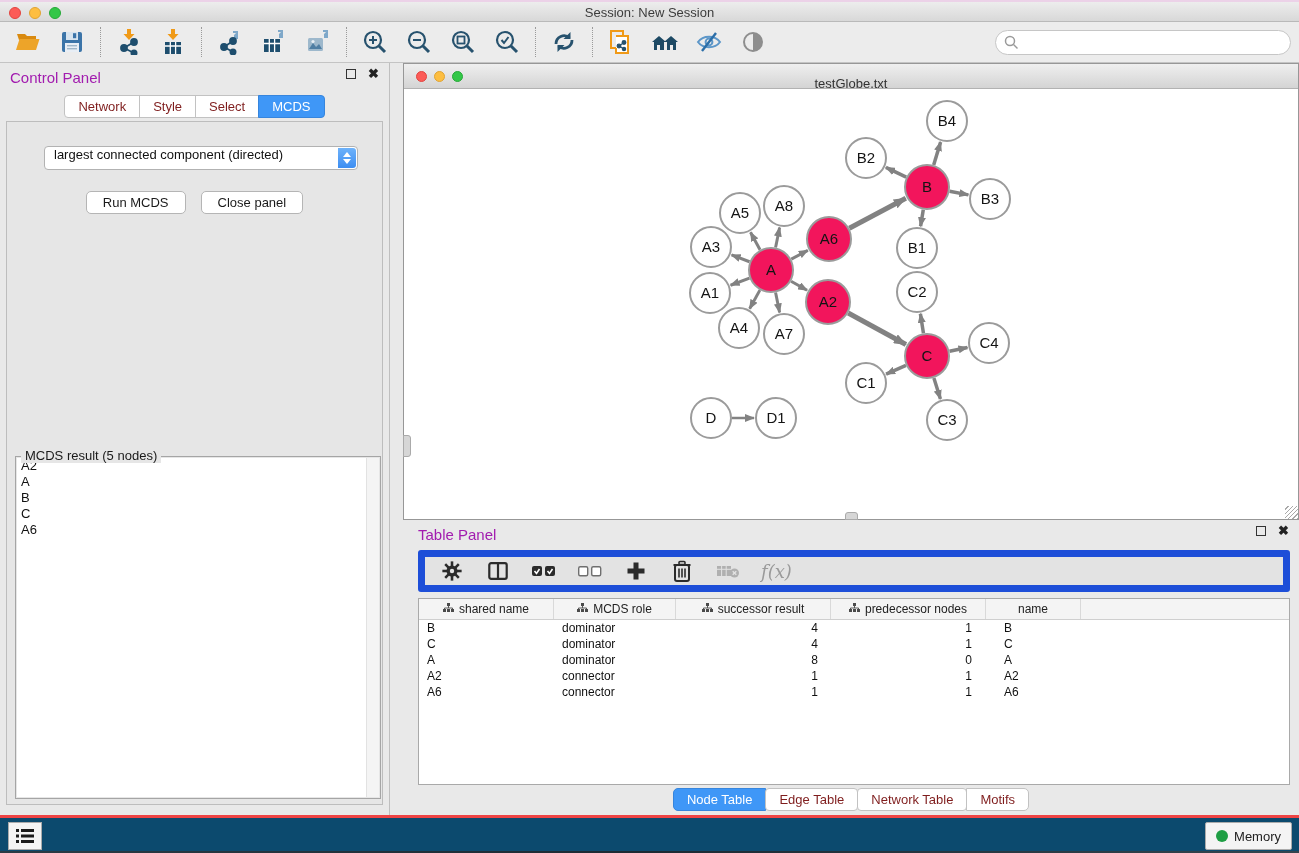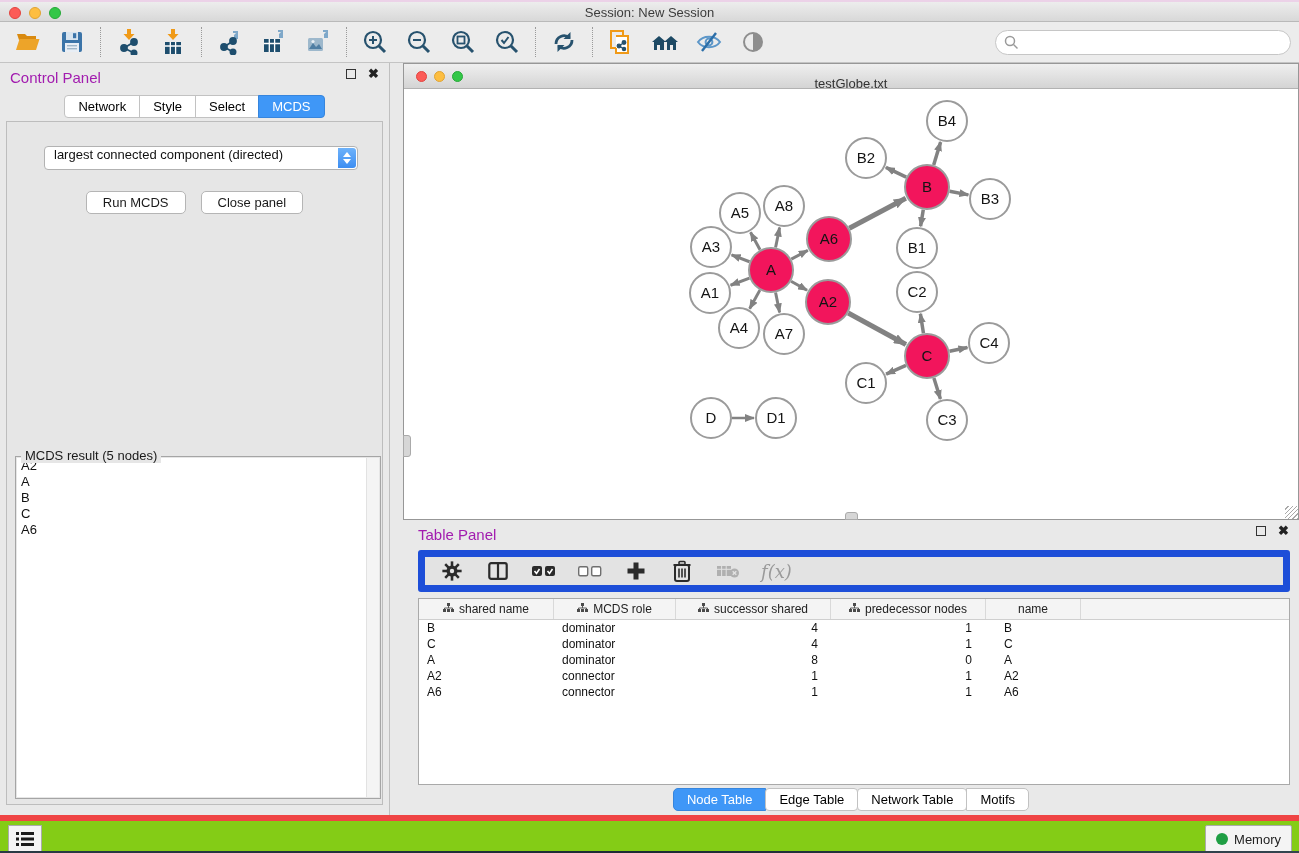--- a/index.html
+++ b/index.html
@@ -35,21 +35,21 @@
   .control-panel { position:absolute; left:0; top:63px; width:390px; height:752px;
     background:#e9e9e9; border-right:1px solid #bfbfbf; }
   .panel-head { position:relative; height:26px; }
   .panel-head .panel-title { position:absolute; left:10px; top:6px; font-size:15px; color:#a21caf; }
   .panel-head .panel-icons { position:absolute; right:10px; top:5px; display:flex; gap:12px; align-items:center; }
   .float-box { width:10px; height:10px; border:1.5px solid #333; }
   .close-x { font-size:13px; font-weight:bold; color:#222; line-height:12px; }
   .seg { display:flex; justify-content:center; }
   .cp-tabs { position:absolute; left:0; right:0; top:32px; }
   .seg-tab { background:#fff; border:1px solid #c2c2c2; padding:3px 13px; font-size:13px;
-    color:#000000; margin-left:-1px; white-space:nowrap; }
+    color:#7f1d1d; margin-left:-1px; white-space:nowrap; }
   .seg-tab:first-child { border-radius:4px 0 0 4px; margin-left:0; }
   .seg-tab:last-child { border-radius:0 4px 4px 0; }
   .seg-tab.selected { background:#3f97f7; border-color:#3685dd; color:#fff; }
 
   .cp-content { position:absolute; left:6px; right:6px; top:58px; bottom:10px;
     background:#e6e6e6; border:1px solid #bdbdbd; }
   .opt-label { position:absolute; left:0; right:0; top:17px; text-align:center; font-size:13px; color:#1d1d1d; }
   .criterion { position:absolute; left:37px; top:24px; width:314px; height:24px; background:#fff;
     border:1px solid #b2b2b2; border-radius:4px; font-size:13px; color:#111;
     display:flex; align-items:flex-start; padding-left:9px; }
@@ -102,22 +102,22 @@
   .th:last-child { border-right:none; }
   .tr { display:flex; height:16px; }
   .td { font-size:12px; color:#111; line-height:16px; white-space:nowrap; overflow:hidden; }
   .al { text-align:left; } .ar { text-align:right; }
   .tp-tabs { position:absolute; left:0; right:0; top:268px; }
   .tp-tabs .seg-tab { border-radius:4px; }
   .tp-tabs .seg-tab:first-child { border-radius:5px 0 0 5px; }
   .tp-tabs .seg-tab:last-child { border-radius:0 5px 5px 0; }
 
   
-  .statusbar { position:absolute; left:0; top:815px; right:0; height:36px; background:#84cc16;
-    border-top:6px solid #ef4444; }
+  .statusbar { position:absolute; left:0; top:815px; right:0; height:36px; background:#0c4a6e;
+    border-top:3px solid #ef4444; }
   .status-left-btn { position:absolute; left:8px; top:4px; width:34px; height:28px; background:#f4f4f4;
     border:1px solid #ababab; display:flex; align-items:center; justify-content:center; }
   .memory-btn { position:absolute; right:7px; top:4px; height:28px; background:#f4f4f4;
     border:1px solid #ababab; border-radius:2px; display:flex; align-items:center; gap:6px;
     padding:0 10px; font-size:13px; color:#222; }
   .mem-dot { width:12px; height:12px; border-radius:50%; background:#1f9e44; }
   .wallpaper-strip { position:absolute; left:0; right:0; bottom:0; height:2px;
     background:linear-gradient(90deg,#2a3b45,#1c2a33,#33454f); }
 </style>
 </head>
@@ -567,21 +567,21 @@
           <div class="th" style="width: 155px;">
             <span><svg width="11" height="10" viewBox="0 0 11 10">
                 <g fill="#4a4a4a">
                   <rect x="4" y="0" width="3" height="3"></rect>
                   <rect x="0" y="6" width="3" height="3"></rect>
                   <rect x="4" y="6" width="3" height="3"></rect>
                   <rect x="8" y="6" width="3" height="3"></rect>
                 </g>
                 <path d="M5.5 3v2M1.5 6V5h8v1" stroke="#4a4a4a" stroke-width="0.9" fill="none"></path>
               </svg></span>
-            <span>successor shared</span>
+            <span>successor result</span>
           </div>
           <div class="th" style="width: 155px;">
             <span><svg width="11" height="10" viewBox="0 0 11 10">
                 <g fill="#4a4a4a">
                   <rect x="4" y="0" width="3" height="3"></rect>
                   <rect x="0" y="6" width="3" height="3"></rect>
                   <rect x="4" y="6" width="3" height="3"></rect>
                   <rect x="8" y="6" width="3" height="3"></rect>
                 </g>
                 <path d="M5.5 3v2M1.5 6V5h8v1" stroke="#4a4a4a" stroke-width="0.9" fill="none"></path>

